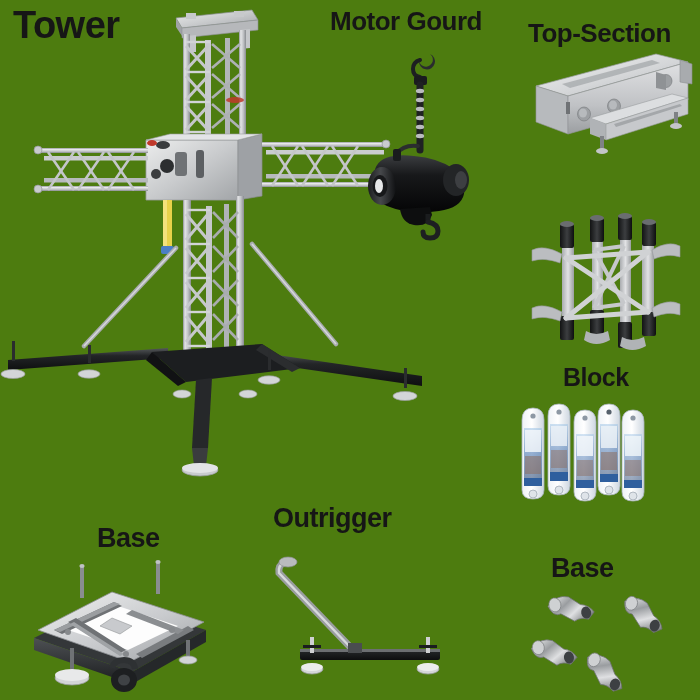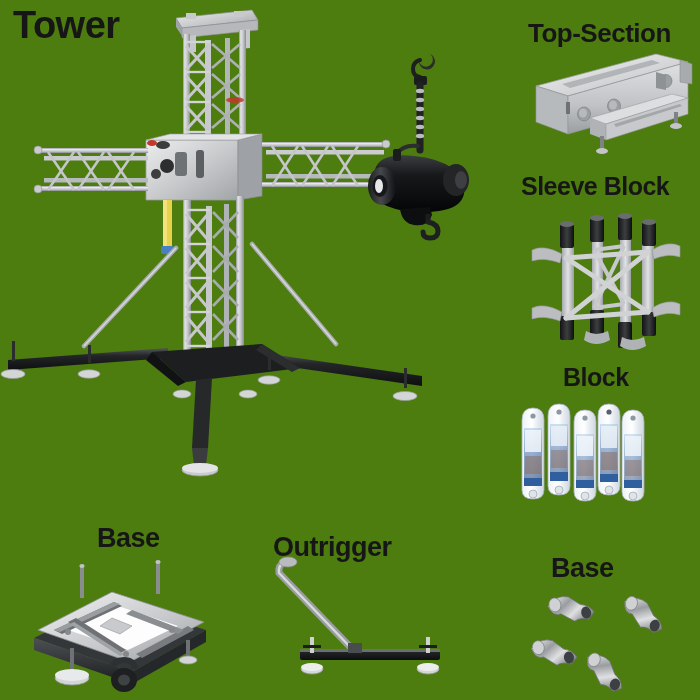--- a/index.html
+++ b/index.html
@@ -8,33 +8,33 @@
 
   .lbl{position:absolute;color:#161616;font-weight:700;letter-spacing:-0.5px;white-space:nowrap;
        font-family:"Liberation Sans",sans-serif;-webkit-font-smoothing:antialiased;}
   .lbl-tower{left:13px;top:4px;font-size:38px;}
   .lbl-motor{left:330px;top:6px;font-size:26px;}
   .lbl-top{left:528px;top:18px;font-size:26px;}
   .lbl-sleeve{left:521px;top:172px;font-size:25px;}
   .lbl-sling{left:563px;top:363px;font-size:25px;}
   .lbl-hinge{left:551px;top:553px;font-size:27px;}
   .lbl-base{left:97px;top:523px;font-size:27px;}
-  .lbl-outrig{left:273px;top:503px;font-size:27px;margin-top:29px;}
+  .lbl-outrig{left:273px;top:503px;font-size:27px;}
 
   .grp{position:absolute;}
   svg{display:block;overflow:visible;}
 </style>
 </head>
 <body>
 
 <div id="stage">
 
   <div class="lbl lbl-tower">Tower</div>
+  <div class="lbl lbl-motor">Motor Gourd</div>
   <div class="lbl lbl-top">Top-Section</div>
-  <div class="lbl lbl-sleeve">Sleeve Block</div>
   <div class="lbl lbl-sling">Block</div>
   <div class="lbl lbl-hinge">Base</div>
   <div class="lbl lbl-base">Base</div>
   <div class="lbl lbl-outrig">Outrigger</div>
 
   <div class="grp" style="left:0px;top:0px;">
     <svg width="440" height="510" viewBox="0 0 440 510">
       <defs>
         <linearGradient id="tubeV" x1="0" y1="0" x2="1" y2="0">
           <stop offset="0" stop-color="#8e9195"></stop>

